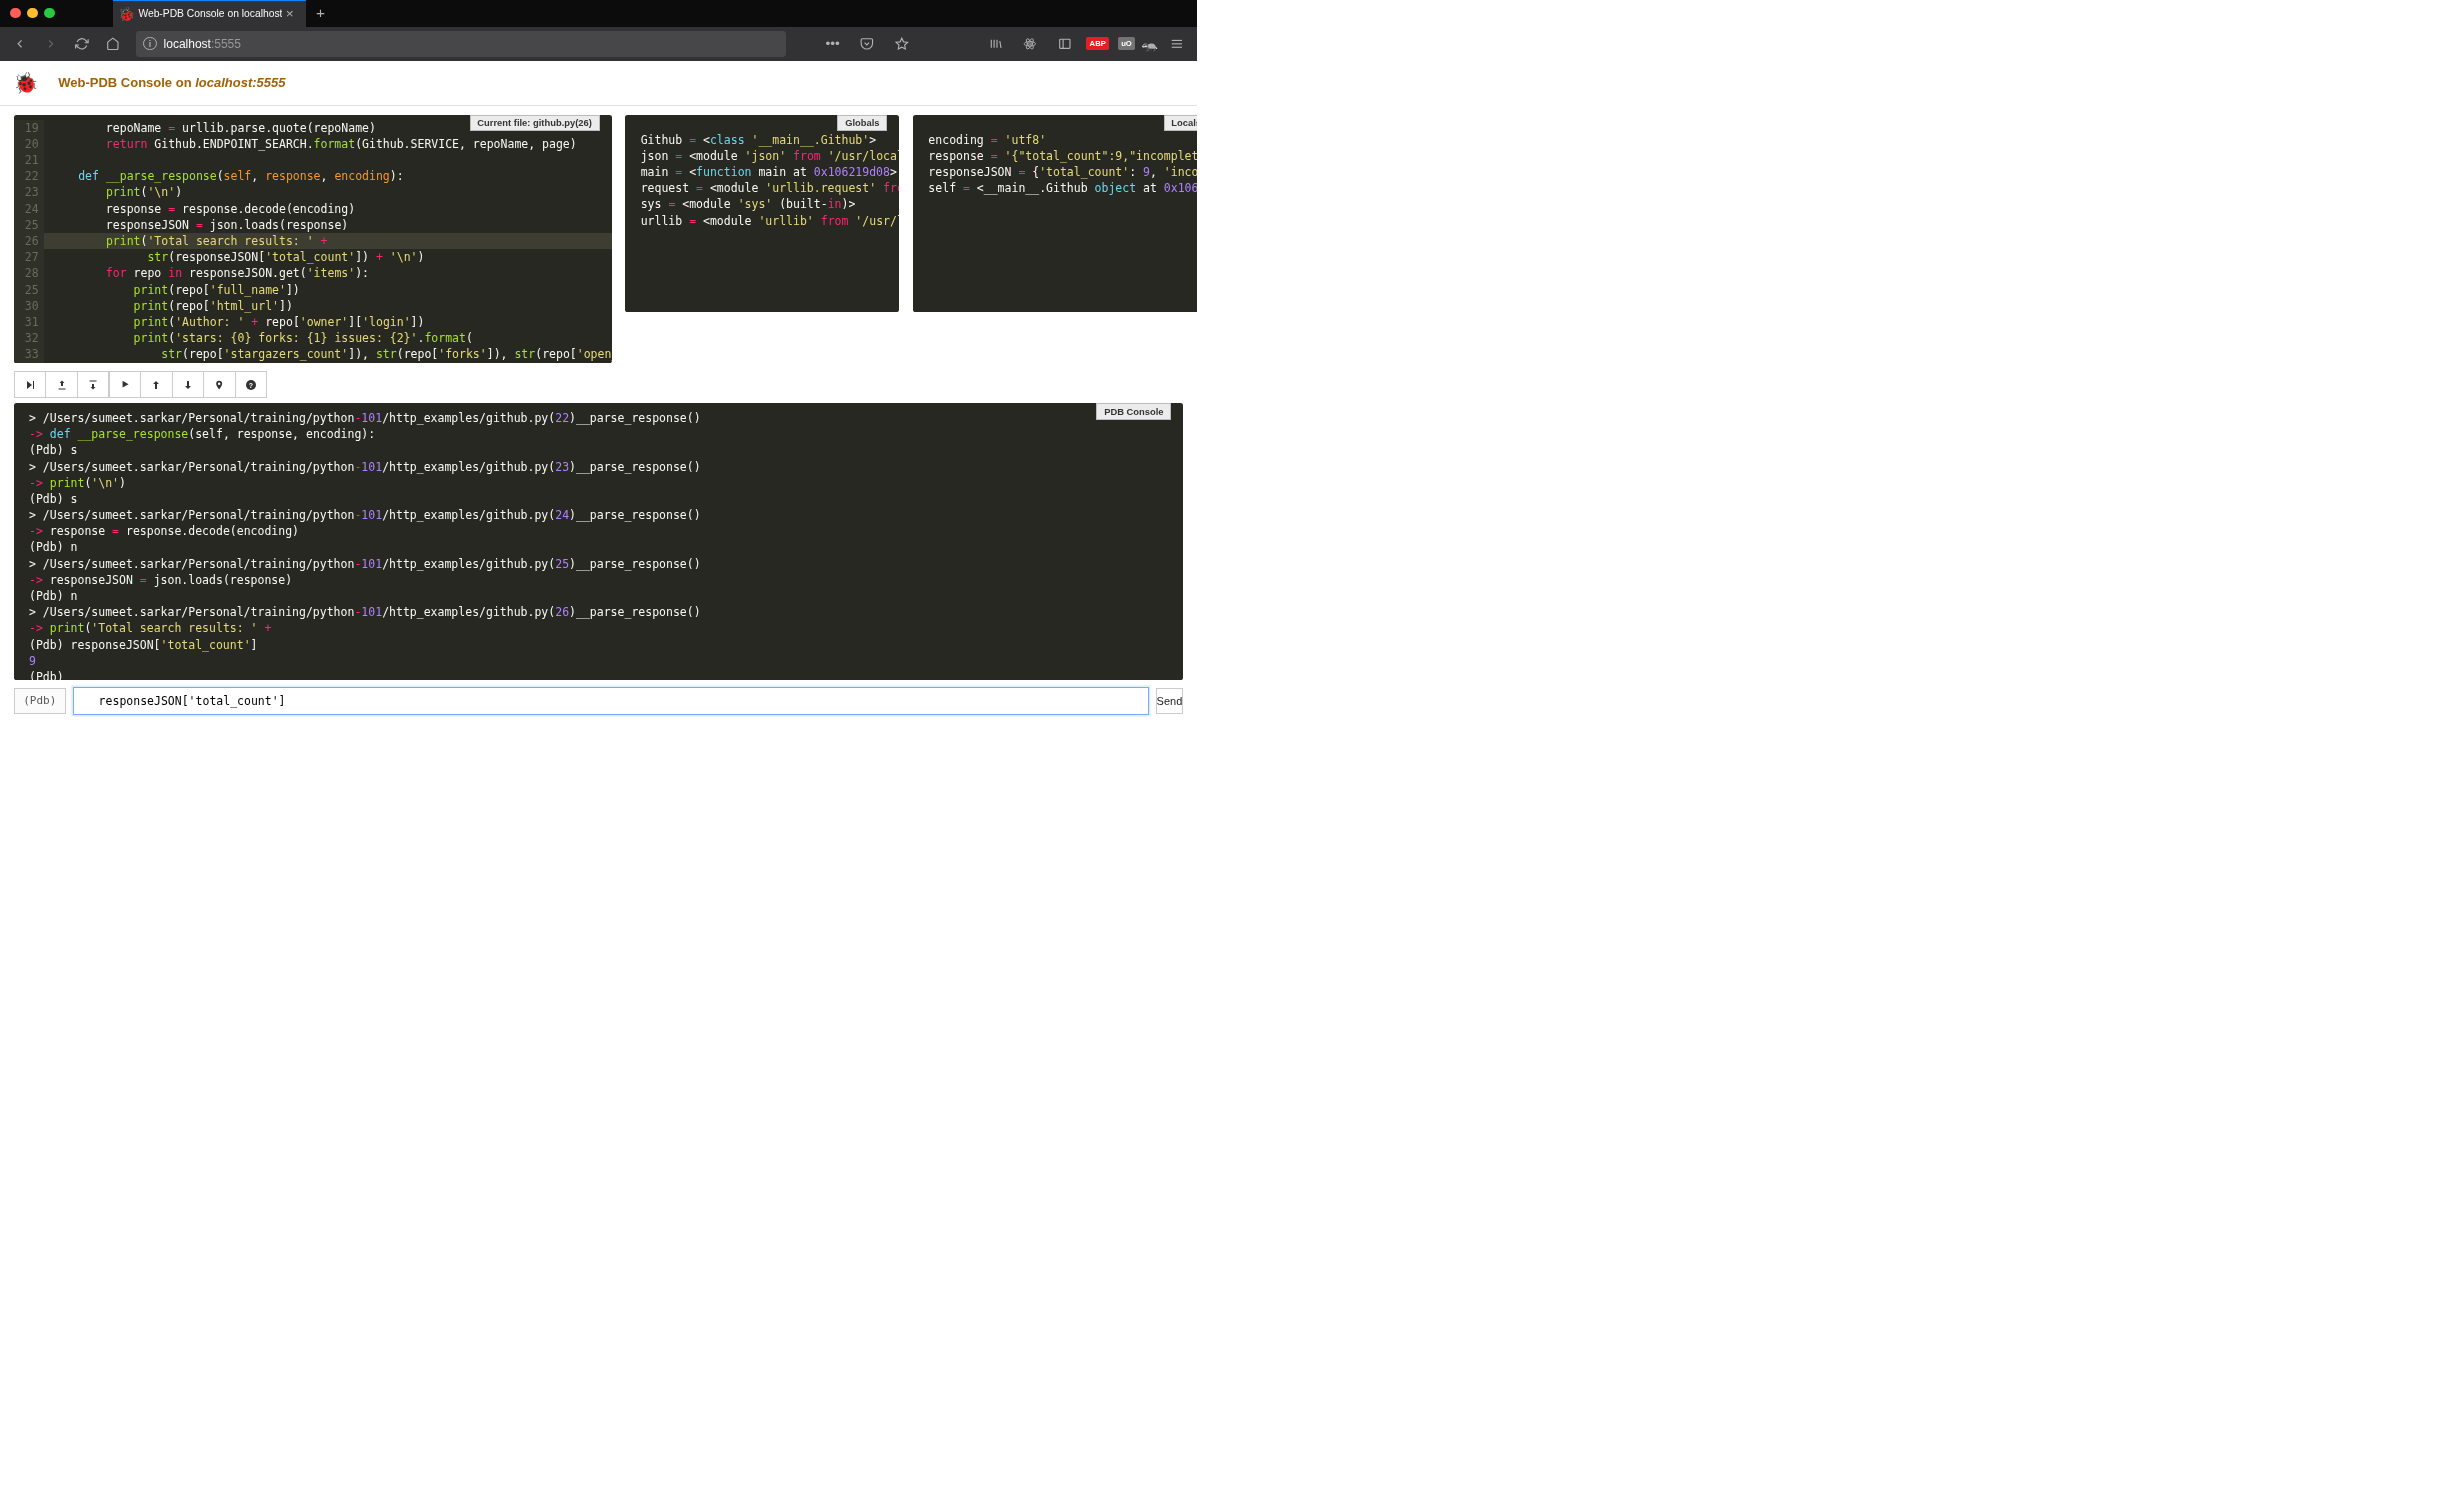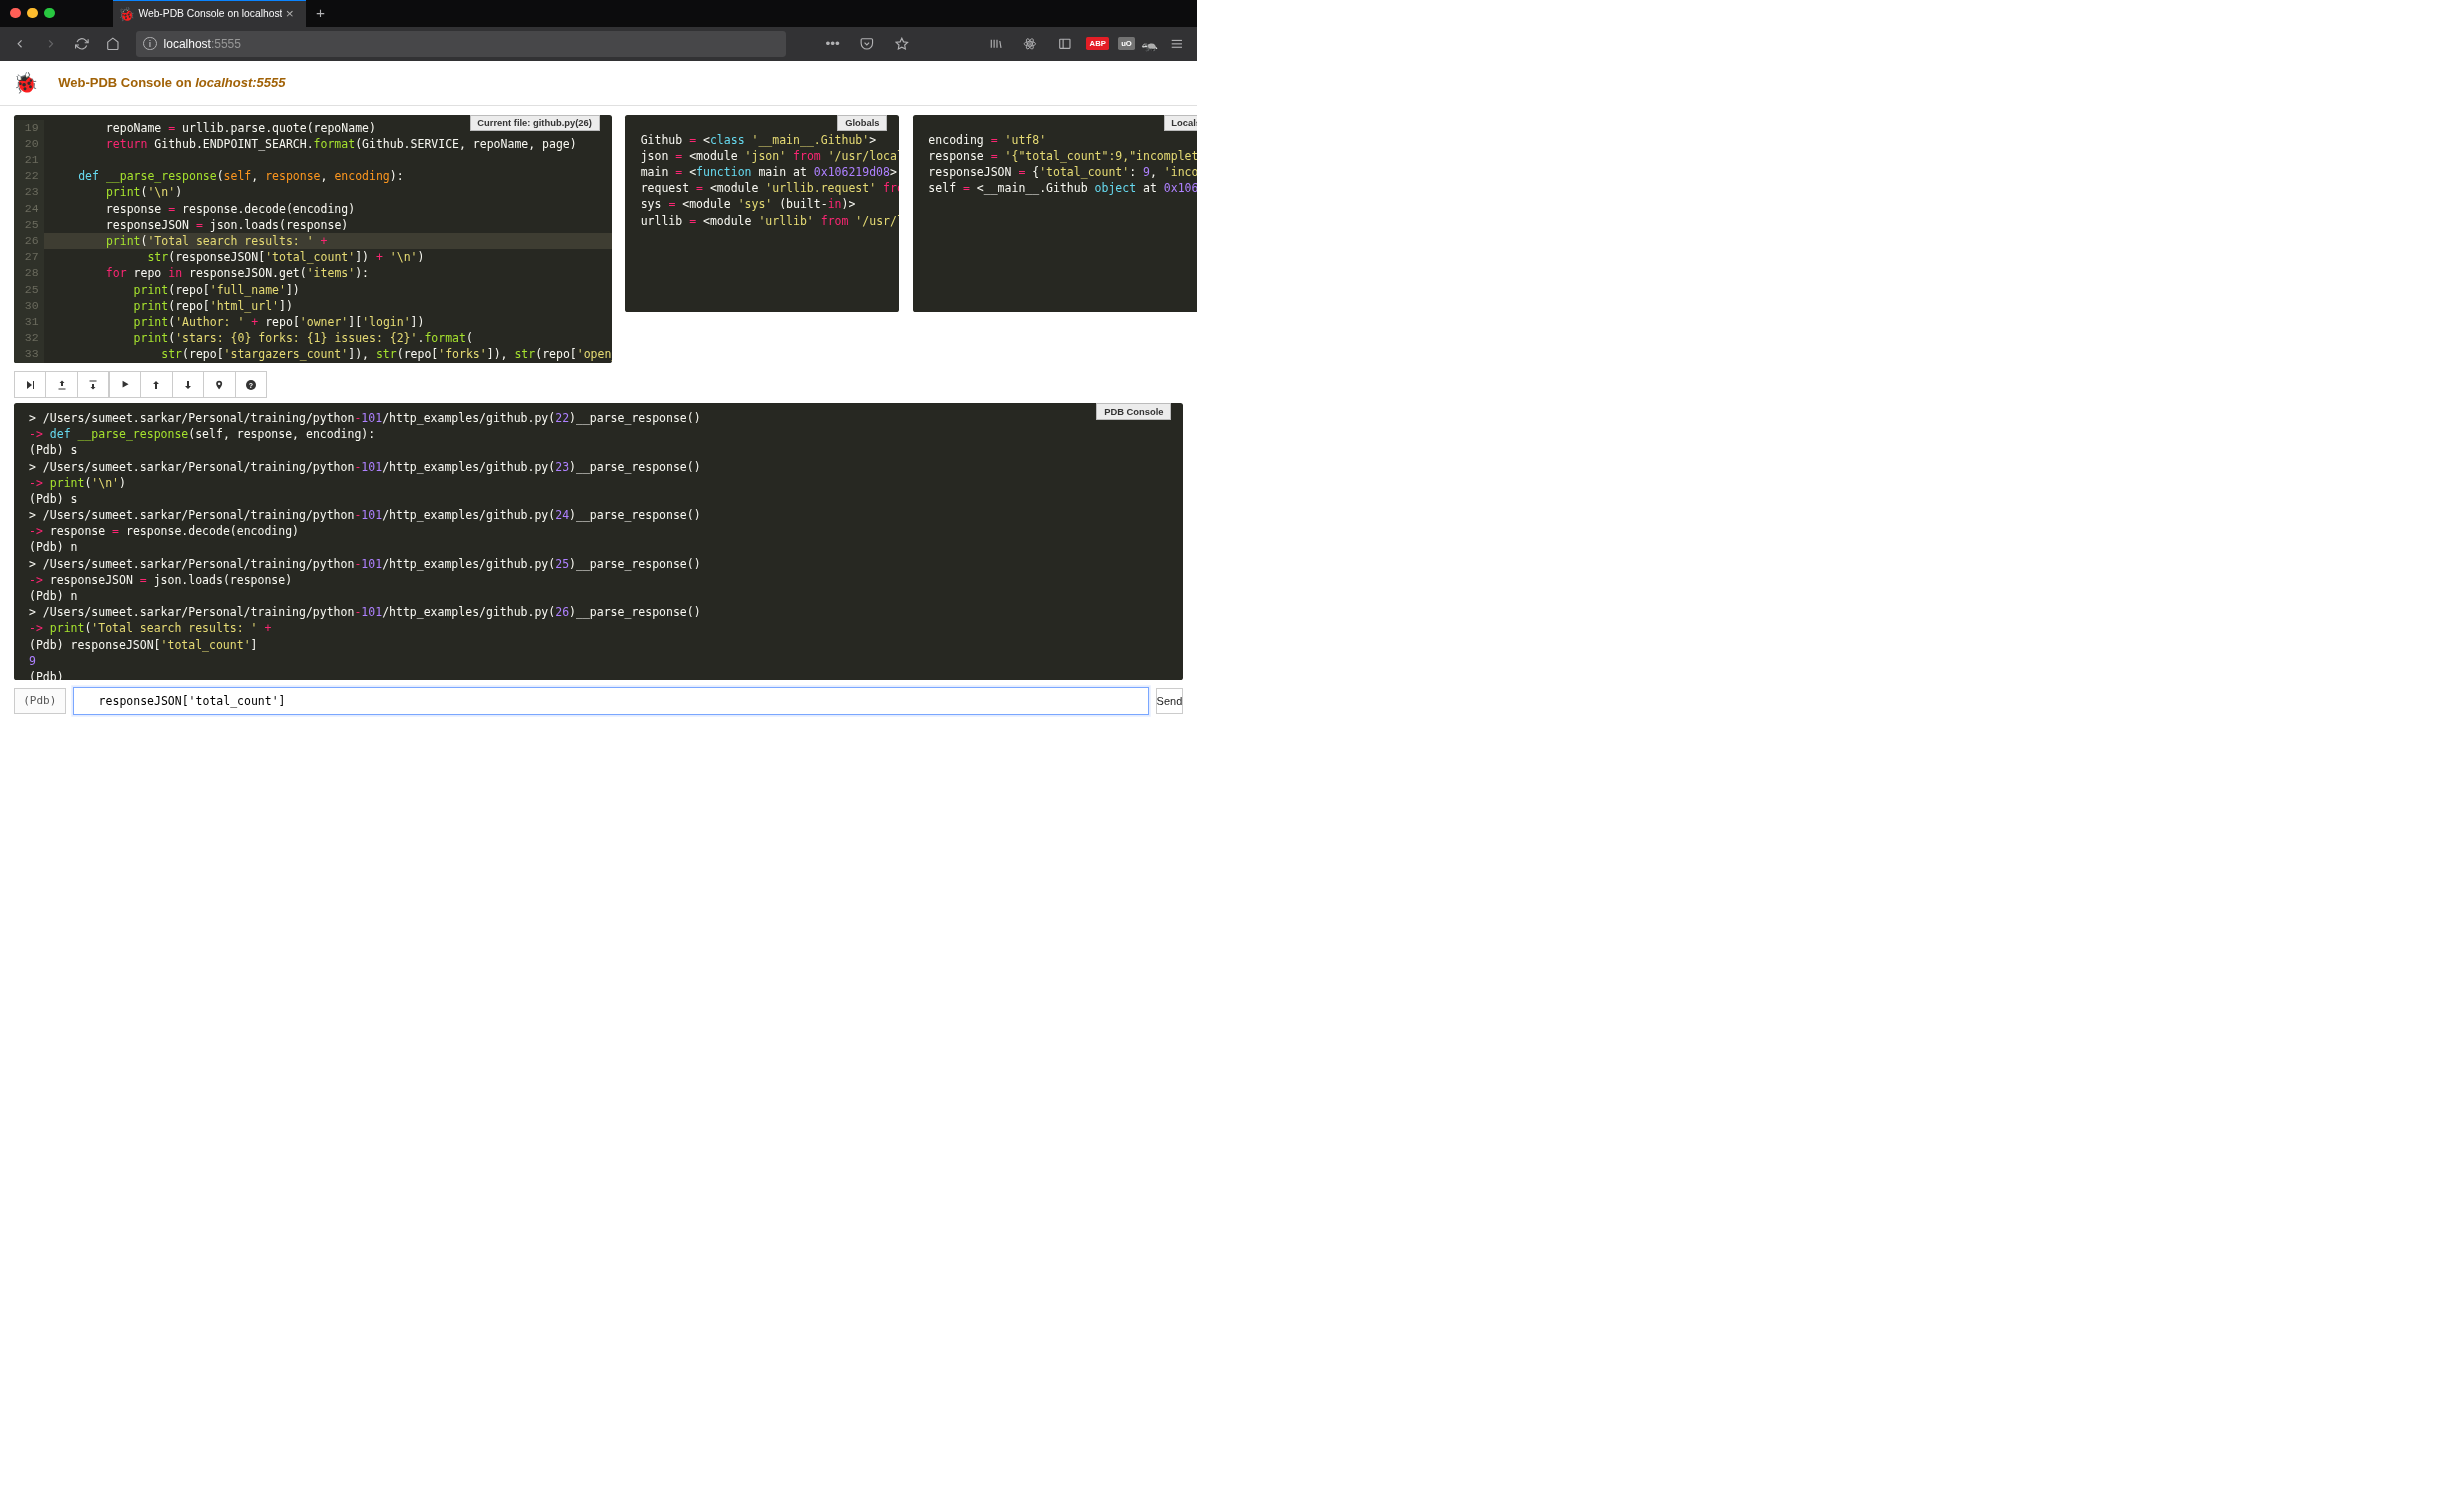--- a/index.html
+++ b/index.html
@@ -38,21 +38,21 @@
 .page-header { padding: 10.3px 13.7px; display: flex; align-items: center; border-bottom: 0.9px solid #e0e0e0; }
 .bug-logo { font-size: 20.5px; color: #333; margin-right: 19px; }
 .page-title { font-size: 13px; color: #a16207; font-weight: 600; }
 .page-title .host { font-style: italic; }
 
 .panels { display: grid; grid-template-columns: 598px 274px 1fr; gap: 13.7px; padding: 8.5px 13.7px 5.1px 13.7px; }
 .panel-wrap { position: relative; }
 .panel-label { position: absolute; top: 0; right: 12px; background: #ececec; color: #333; font-size: 9.4px; font-weight: 600; padding: 1.7px 6.8px; border: 0.9px solid #bbb; z-index: 1; text-align: right; }
 .code-panel { background: #272822; border-radius: 2.6px; overflow: hidden; height: 248px; font-family: "Menlo", monospace; font-size: 11.5px; line-height: 16.2px; position: relative; }
 .gutter { position: absolute; left: 0; top: 5.1px; width: 30px; text-align: right; color: #6a6a5d; background: #2f3129; }
-.gutter .ln { padding-right: 5.1px; height: 16.2px; font-family: Liberation Mono, monospace; }
+.gutter .ln { padding-right: 5.1px; height: 16.2px; }
 .code-lines { position: absolute; left: 30px; right: 0; top: 5.1px; white-space: pre; color: #f8f8f2; overflow: hidden; }
 .code-line { height: 16.2px; padding-left: 6.8px; }
 .code-line.hl { background: #3e3d32; }
 .vars-panel { background: #272822; border-radius: 2.6px; height: 197px; font-family: "Menlo", monospace; font-size: 11.5px; line-height: 16.2px; padding: 17px 8.5px 8.5px 8.5px; color: #f8f8f2; white-space: pre; overflow: hidden; }
 
 
 .kw { color: #66d9ef; }
 .kw2 { color: #f92672; }
 .fn { color: #a6e22e; }
 .str { color: #e6db74; }

